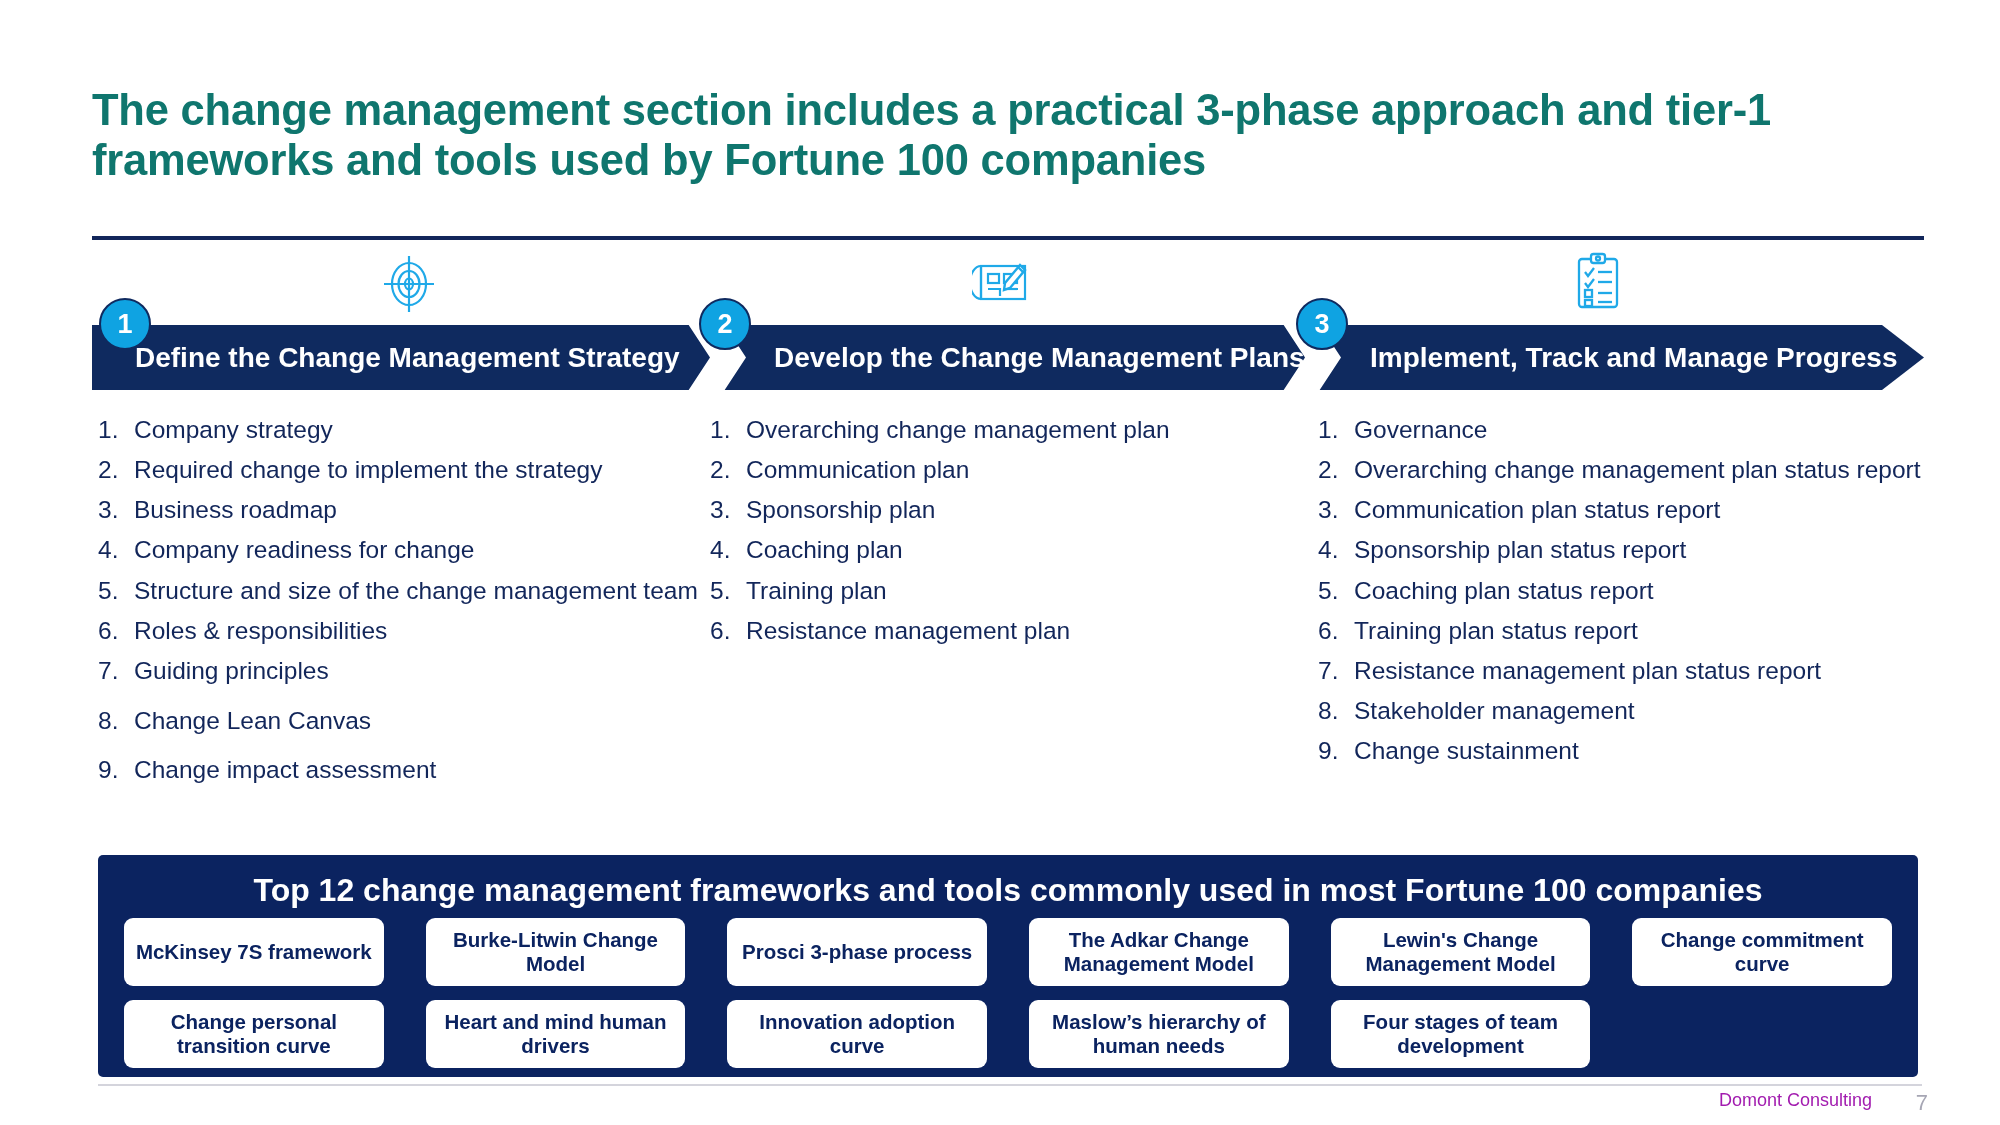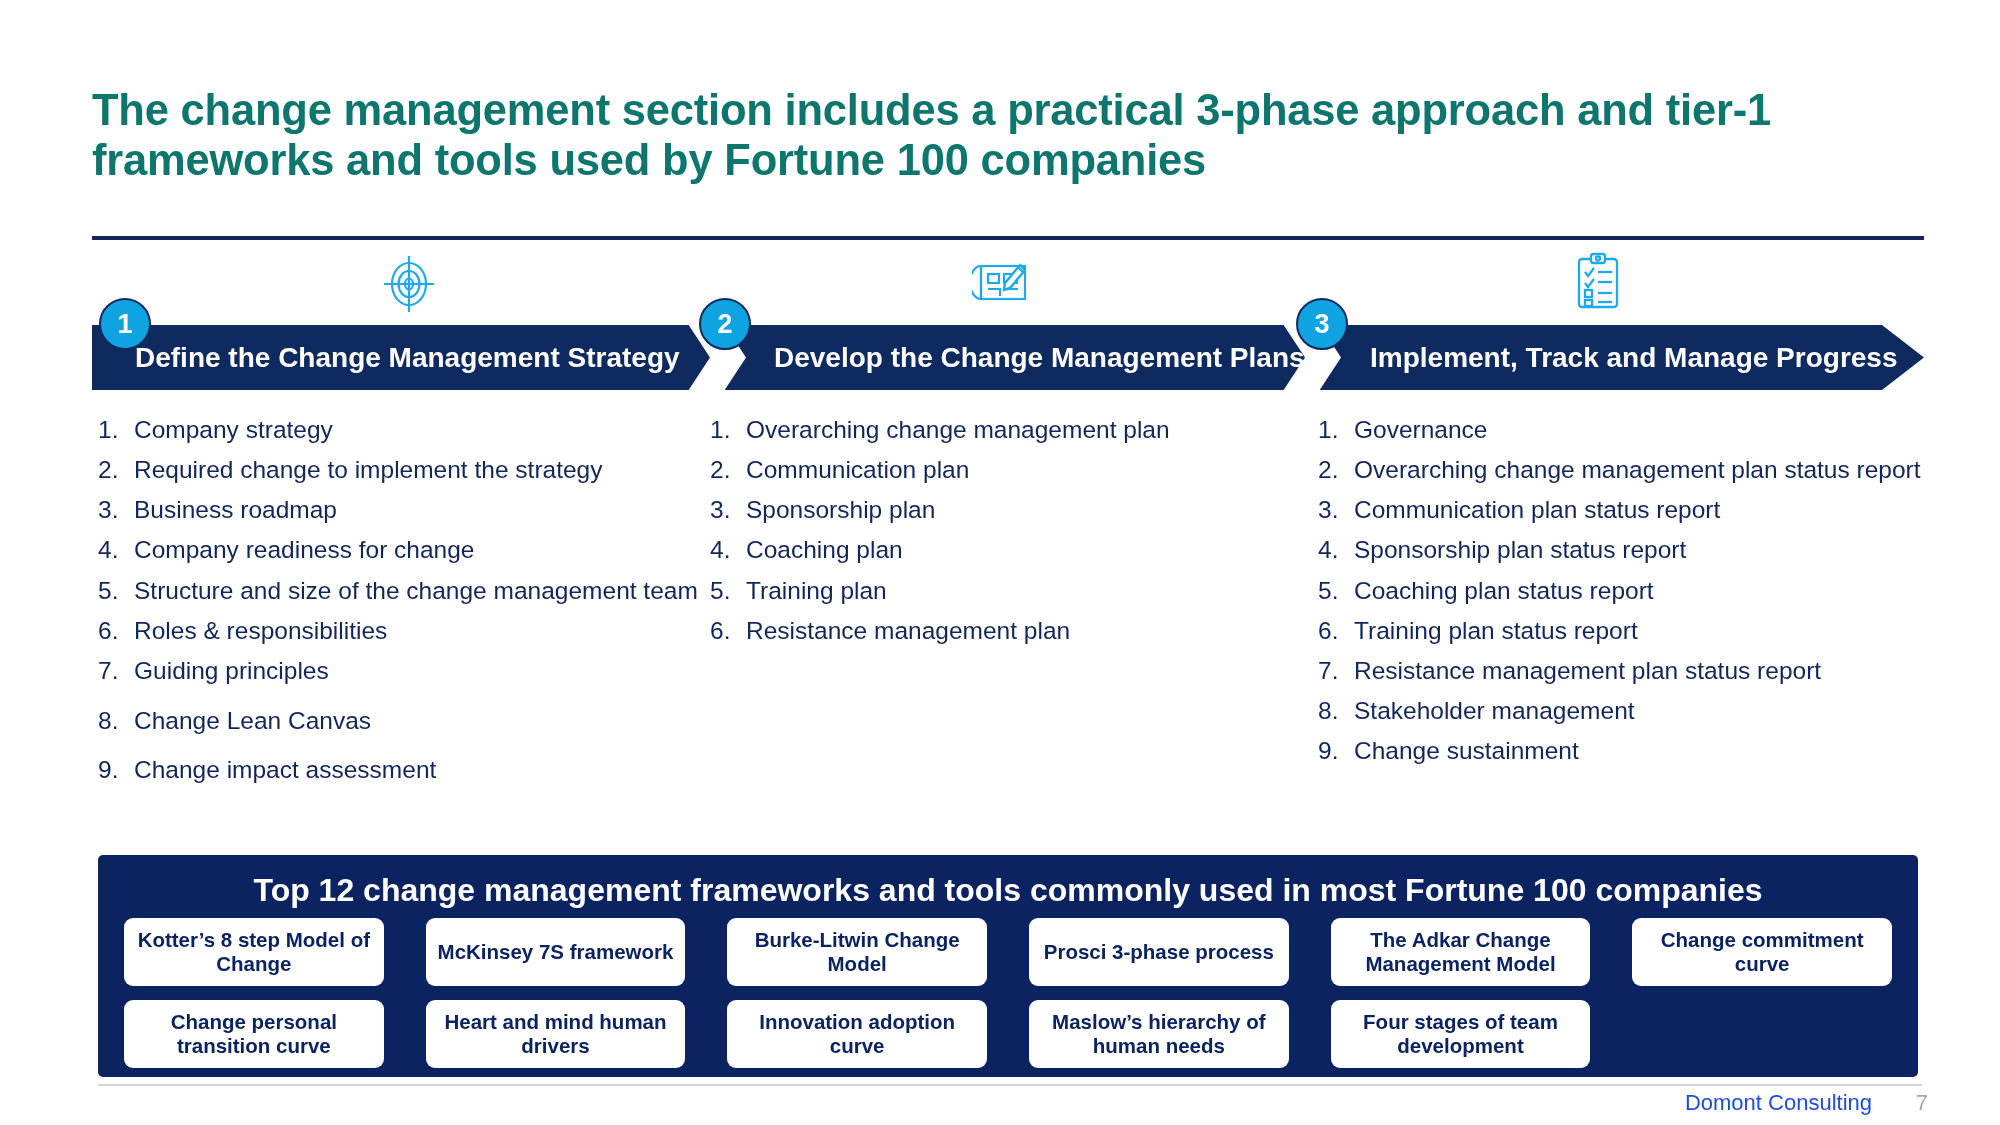--- a/index.html
+++ b/index.html
@@ -131,21 +131,21 @@
     padding: 3px 6px;
   }
 
   
   .footer-rule {
     position: absolute; left: 98px; top: 1084px; width: 1824px; height: 2px;
     background: #D4D4DC;
   }
   .footer-brand {
     position: absolute; right: 128px; top: 1090px;
-    color: #1d4ed8; font-size: 22px;
+    color: #a21caf; font-size: 18px;
   }
   .footer-page {
     position: absolute; right: 72px; top: 1090px;
     color: #A6A6B4; font-size: 22px;
   }
 </style>
 </head>
 <body>
 
 <div class="slide">
@@ -320,25 +320,25 @@
       </div>
     <div class="li">
         <span class="num">9.</span>
         <span class="txt">Change sustainment</span>
       </div>
   </div>
 
   <div class="panel">
     <div class="panel-title">Top 12 change management frameworks and tools commonly used in most Fortune 100 companies</div>
     <div class="grid">
-      <div class="fcard">Kotter’s 8 step Model of Change</div>
       <div class="fcard">McKinsey 7S framework</div>
       <div class="fcard">Burke-Litwin Change Model</div>
       <div class="fcard">Prosci 3-phase process</div>
       <div class="fcard">The Adkar Change Management Model</div>
+      <div class="fcard">Lewin's Change Management Model</div>
       <div class="fcard">Change commitment curve</div>
       <div class="fcard">Change personal transition curve</div>
       <div class="fcard">Heart and mind human drivers</div>
       <div class="fcard">Innovation adoption curve</div>
       <div class="fcard">Maslow’s hierarchy of human needs</div>
       <div class="fcard">Four stages of team development</div>
     </div>
   </div>
 
   <div class="footer-rule"></div>

